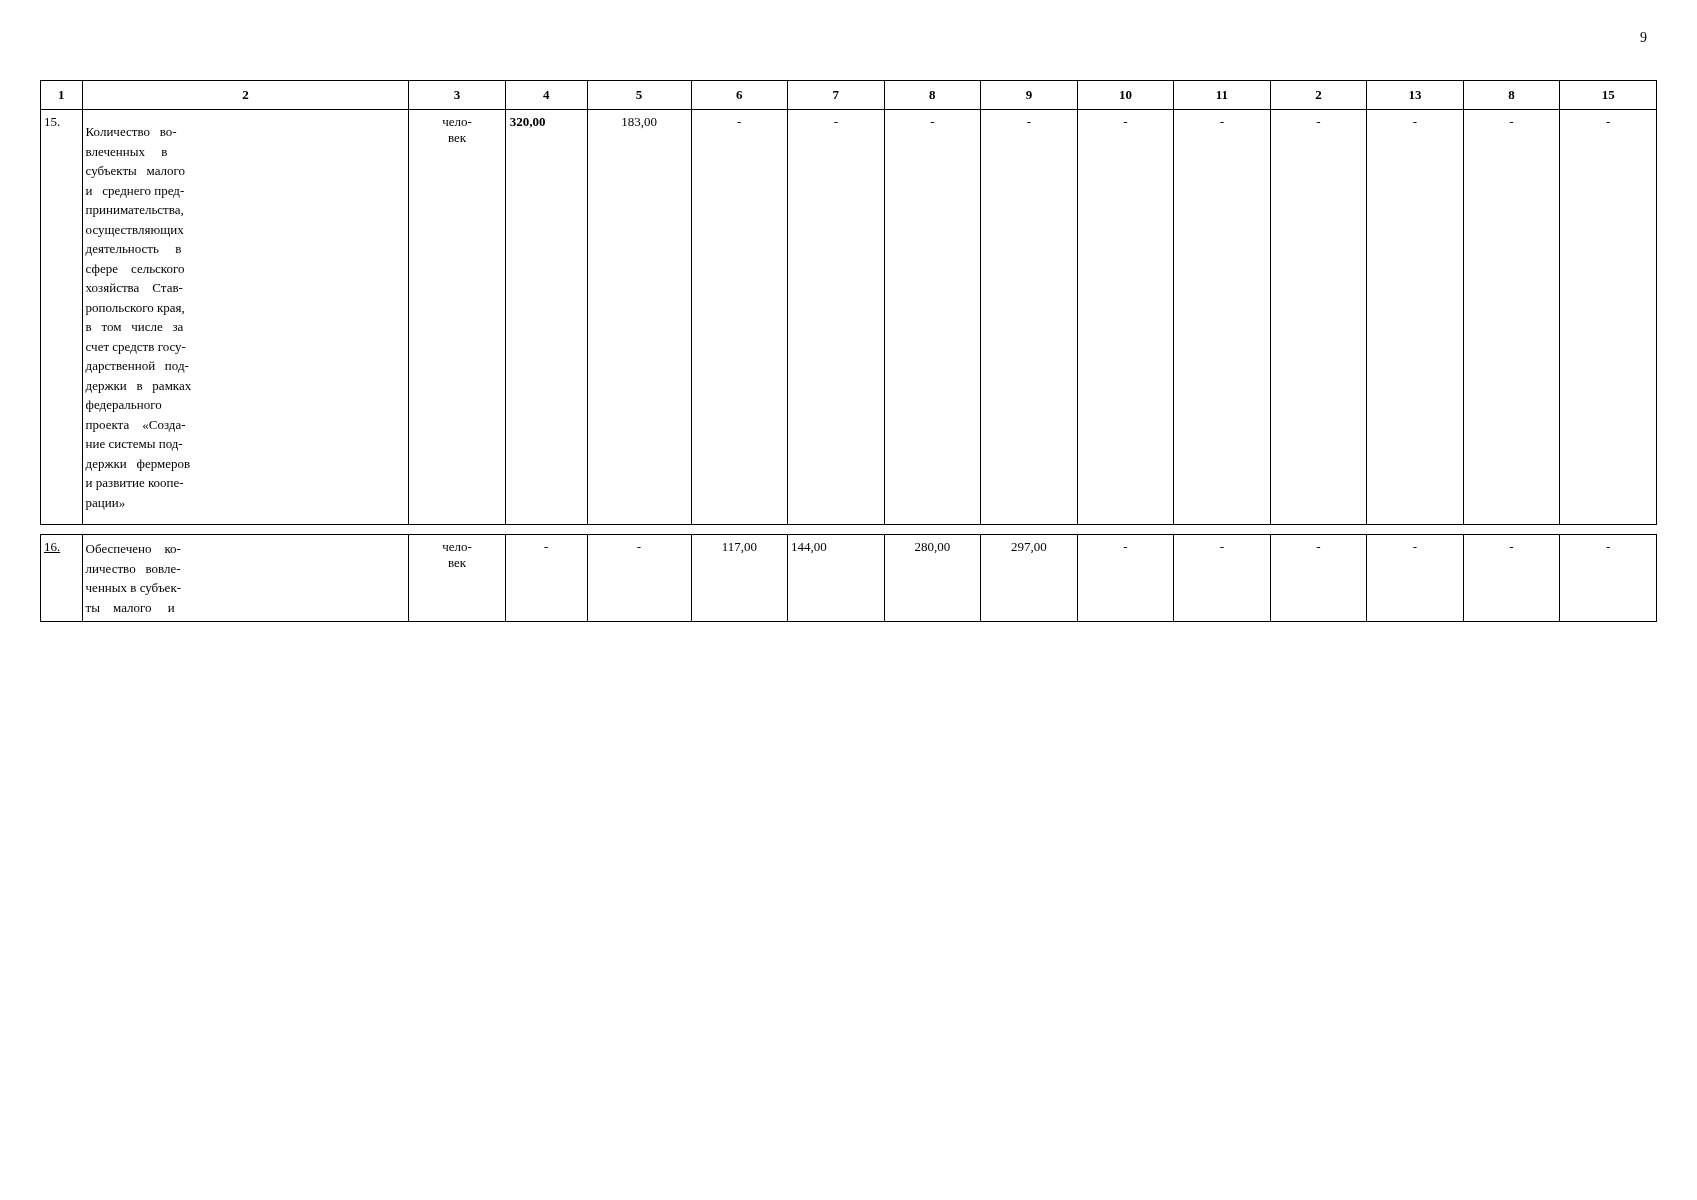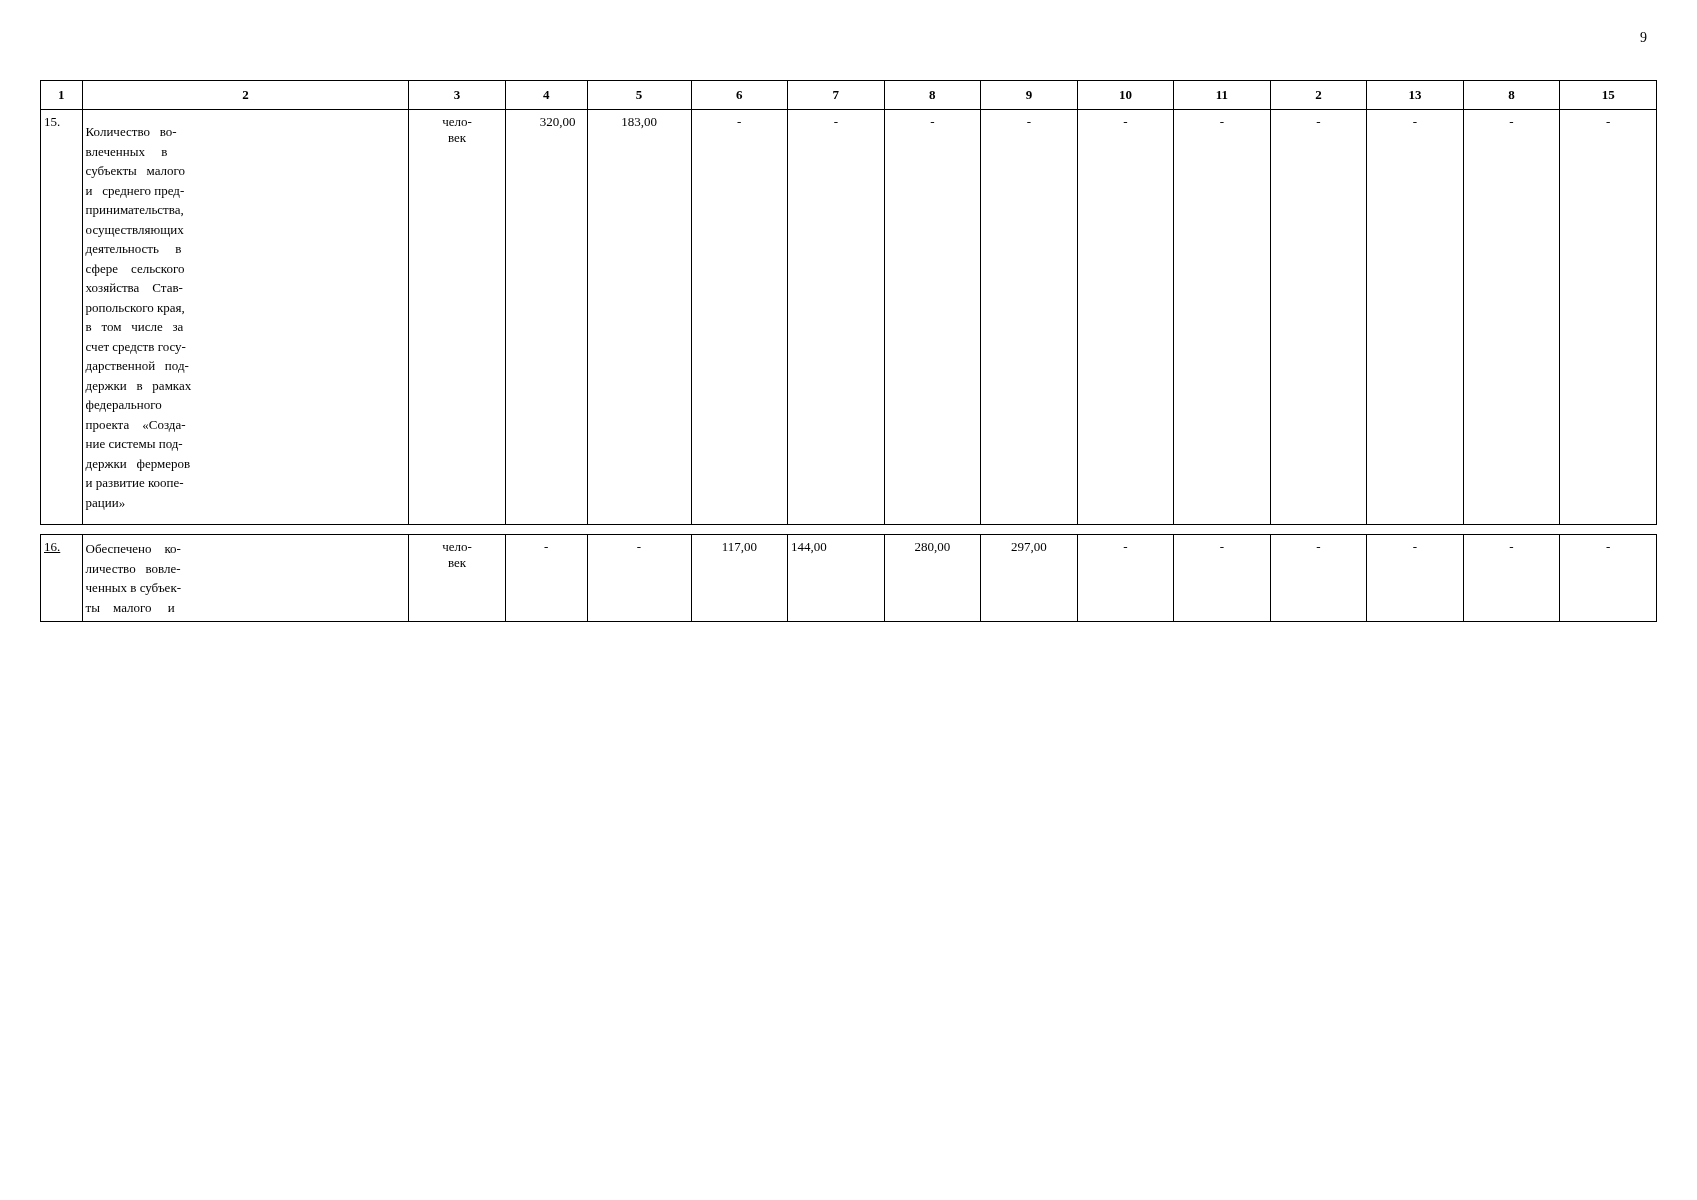--- a/index.html
+++ b/index.html
@@ -144,21 +144,21 @@
             дарственной &nbsp; под-<br>
             держки &nbsp; в &nbsp; рамках<br>
             федерального<br>
             проекта &nbsp;&nbsp; «Созда-<br>
             ние системы под-<br>
             держки &nbsp; фермеров<br>
             и развитие коопе-<br>
             рации»
           </td>
           <td style="text-align:center;vertical-align:top;padding:4px 3px;">чело-<br>век</td>
-          <td style="text-align:right;vertical-align:top;padding:4px 11px;">320,00</td>
+          <td style="text-align:left;vertical-align:top;padding:4px 4px;font-weight:bold;">320,00</td>
           <td style="text-align:center;vertical-align:top;padding:4px 3px;">183,00</td>
           <td style="text-align:center;vertical-align:top;padding:4px 3px;">-</td>
           <td style="text-align:center;vertical-align:top;padding:4px 3px;">-</td>
           <td style="text-align:center;vertical-align:top;padding:4px 3px;">-</td>
           <td style="text-align:center;vertical-align:top;padding:4px 3px;">-</td>
           <td style="text-align:center;vertical-align:top;padding:4px 3px;">-</td>
           <td style="text-align:center;vertical-align:top;padding:4px 3px;">-</td>
           <td style="text-align:center;vertical-align:top;padding:4px 3px;">-</td>
           <td style="text-align:center;vertical-align:top;padding:4px 3px;">-</td>
           <td style="text-align:center;vertical-align:top;padding:4px 3px;">-</td>

